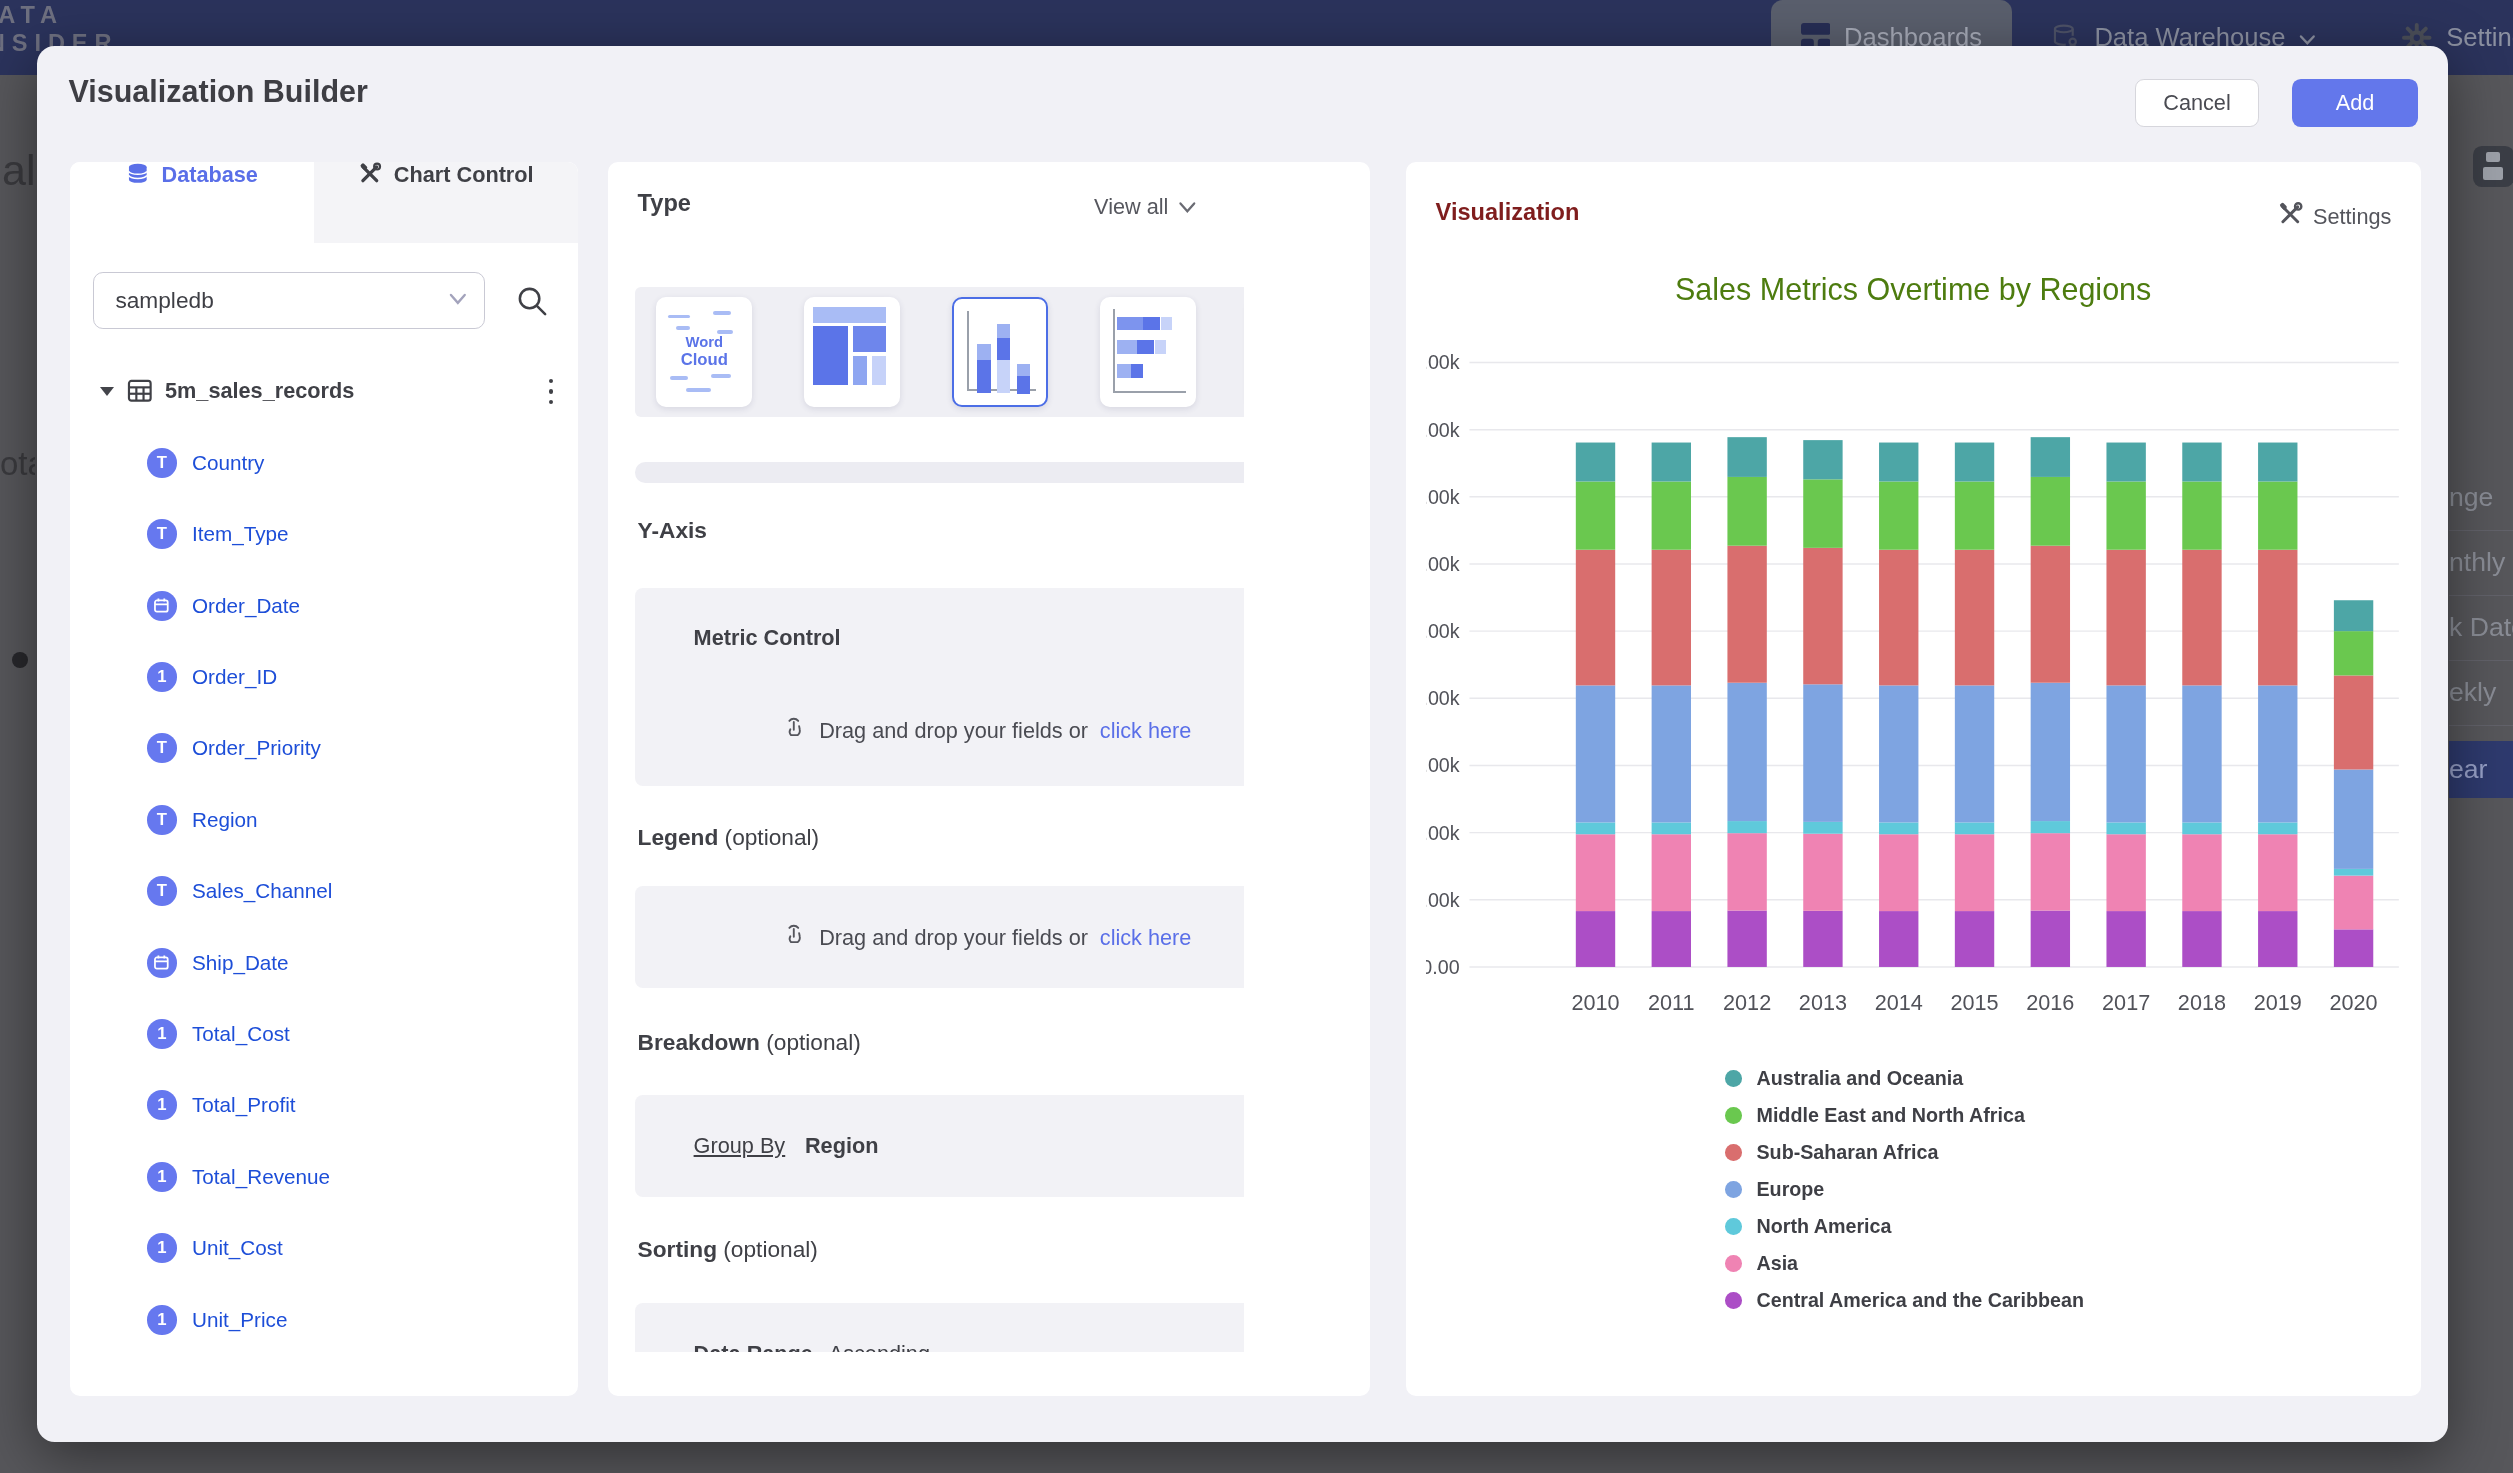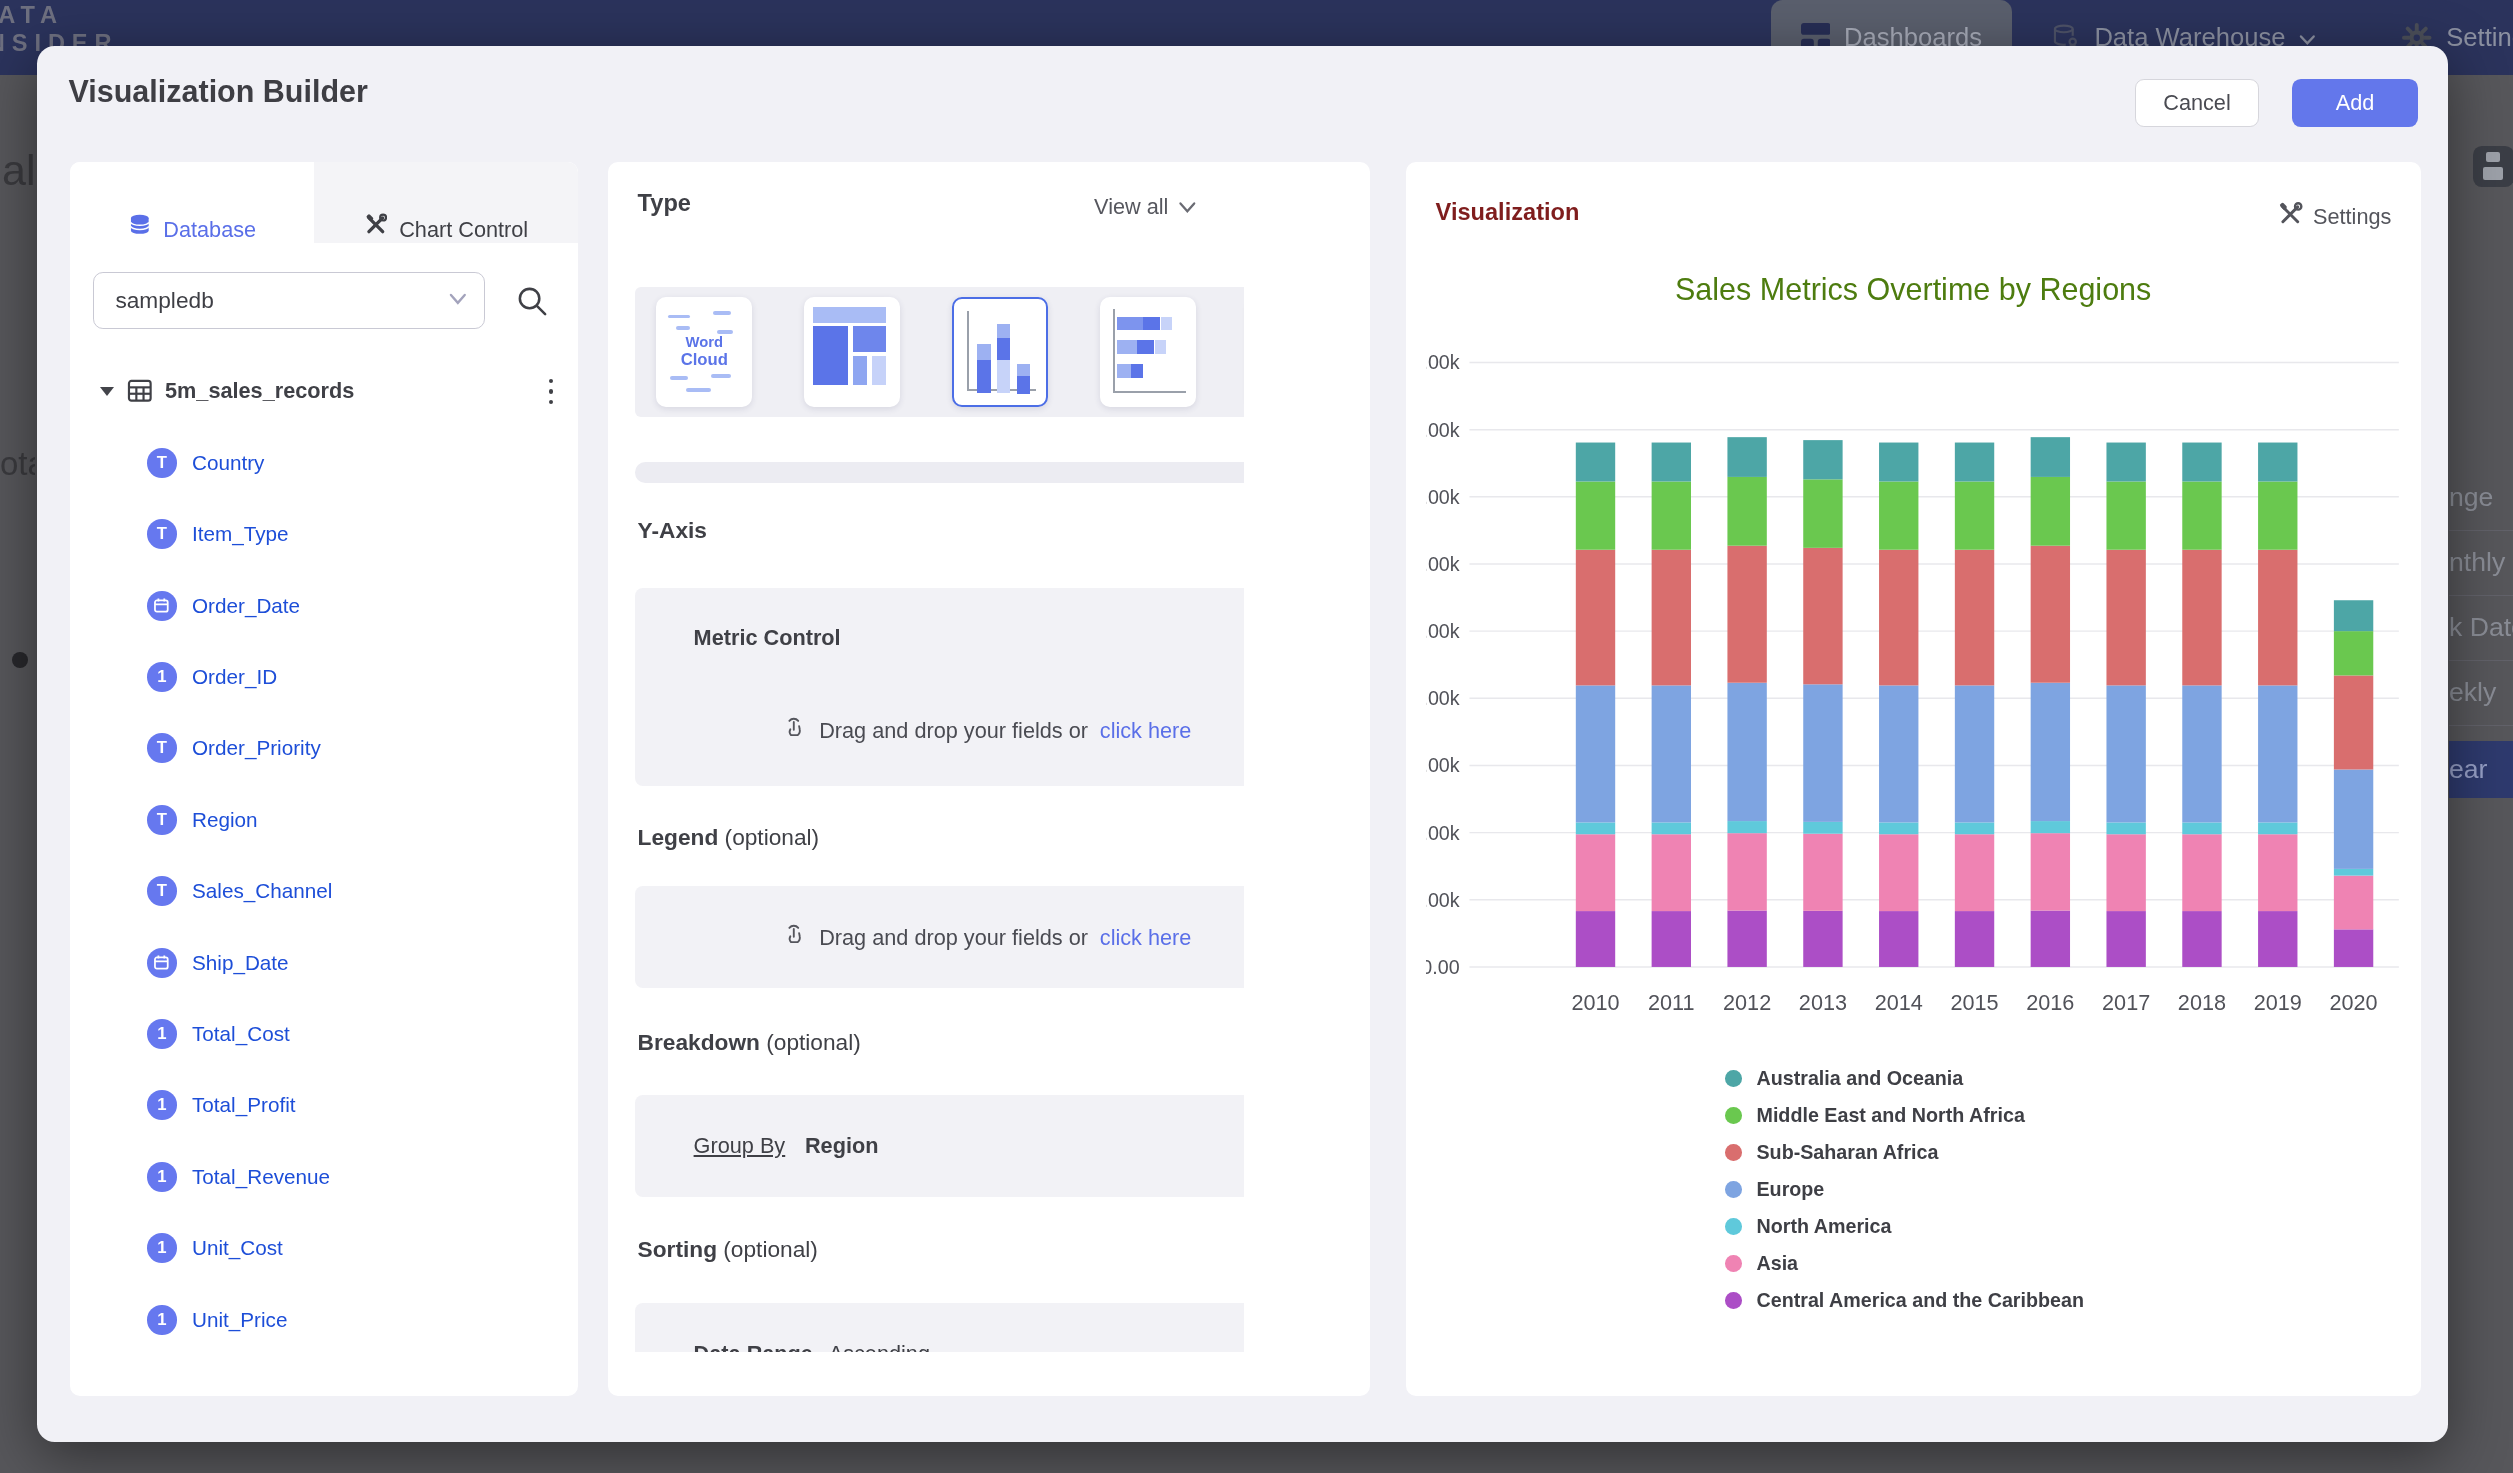--- a/index.html
+++ b/index.html
@@ -38,22 +38,22 @@
   .btn-cancel{left:2098px;width:124px;background:#FFF;border:1.5px solid #D6D6DC;color:#4A4B52;}
   .btn-add{left:2255px;width:126px;background:#6377EB;color:#FFF;}
 
   .card{position:absolute;top:116px;height:1234px;background:#FFF;border-radius:9.9px;overflow:hidden;}
   .card-db{left:33px;width:508px;}
   .card-builder{left:571px;width:762px;}
   .card-viz{left:1369px;width:1015px;}
 
   
   .tabbar{position:absolute;left:0;top:0;width:508px;height:81px;}
-  .tab{position:absolute;top:0;height:81px;display:flex;align-items:flex-end;justify-content:center;
-       gap:11.8px;font-size:21.7px;font-weight:400;cursor:pointer;}
+  .tab{position:absolute;top:0;height:81px;display:flex;align-items:flex-start;justify-content:center;
+       gap:11.8px;font-size:21.7px;font-weight:700;cursor:pointer;}
   .tab-db{left:0;width:244px;color:#5A6FE8;background:#FFF;}
   .tab-cc{left:244px;width:264px;color:#3F4046;background:#F4F4F7;border-top-right-radius:9.9px;}
   .src-select{position:absolute;left:22.7px;top:110px;width:392px;height:57px;background:#FFF;
               border:1.5px solid #C9C9D4;border-radius:9.9px;box-sizing:border-box;cursor:pointer;}
   .src-select .val{position:absolute;left:21.7px;top:0;line-height:54px;font-size:22.7px;color:#3E3F45;}
   .src-select .chev{position:absolute;right:15.8px;top:18.7px;}
   .search-ic{position:absolute;left:445px;top:122px;cursor:pointer;}
   .tree-row{position:absolute;left:0;top:209px;width:508px;height:39px;}
   .tri{position:absolute;left:29.6px;top:15.8px;width:0;height:0;border-left:7.9px solid transparent;
        border-right:7.9px solid transparent;border-top:9.9px solid #43444A;cursor:pointer;}

